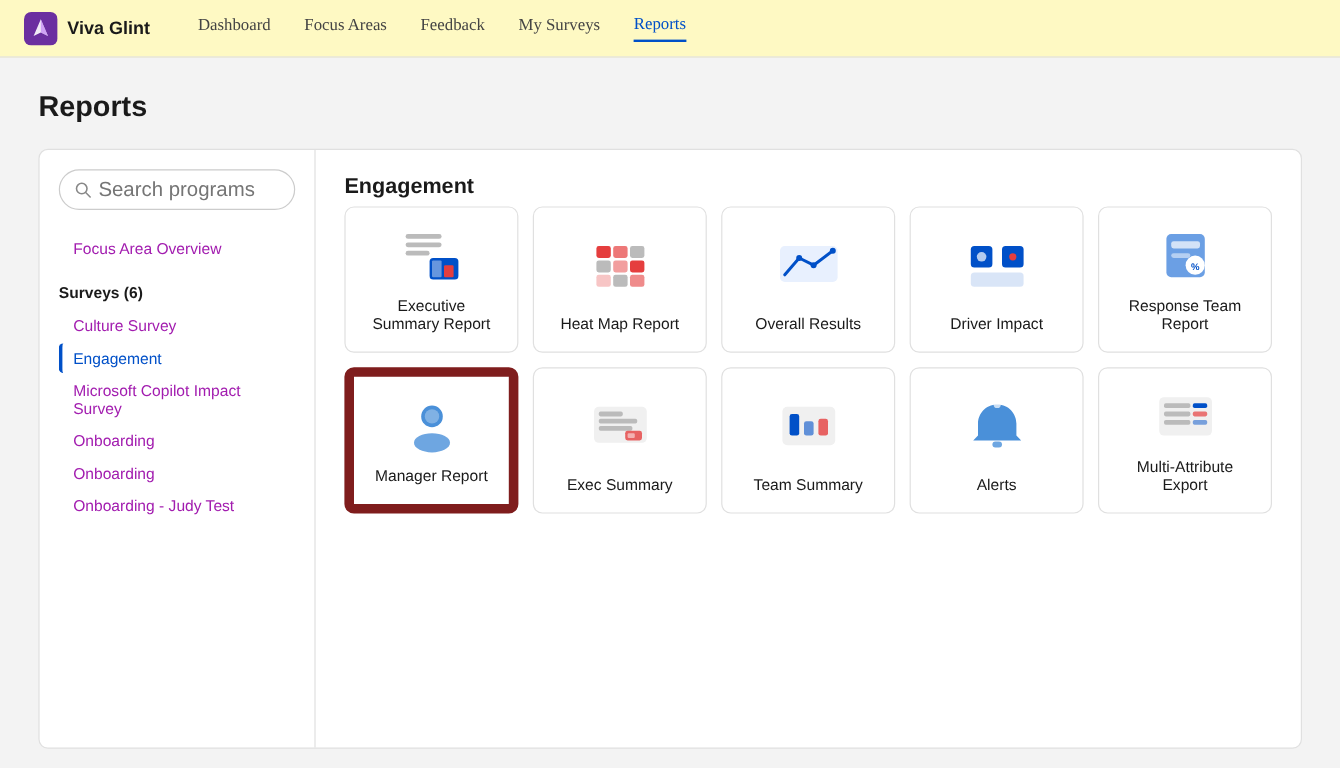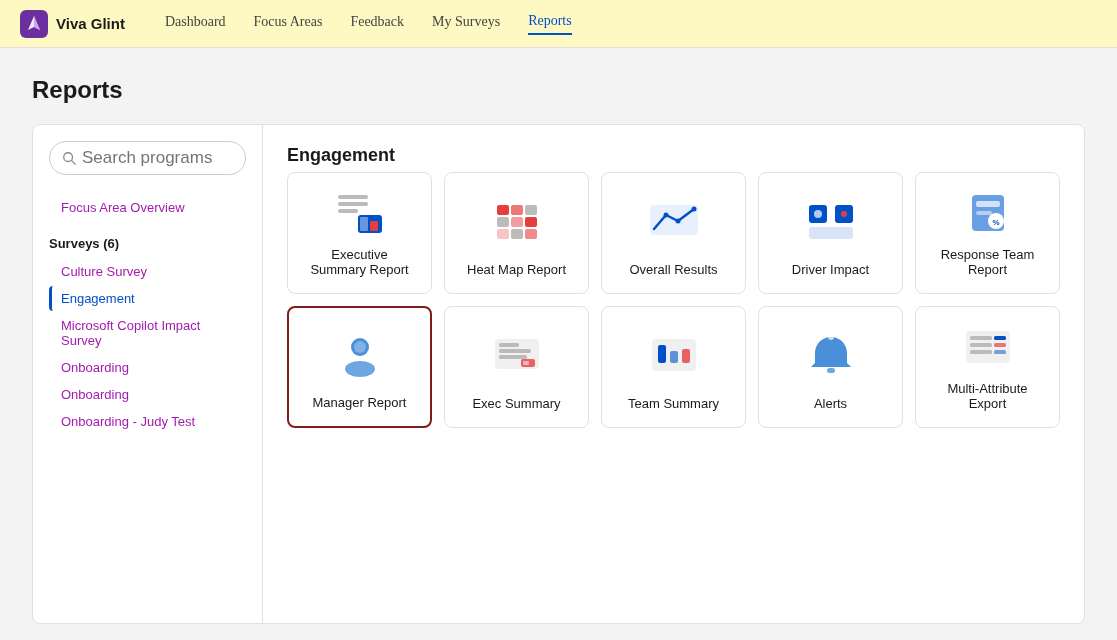--- a/index.html
+++ b/index.html
@@ -151,21 +151,21 @@
       display: flex;
       flex-direction: column;
       align-items: center;
       justify-content: flex-end;
       cursor: pointer;
       background: #fff;
       min-height: 120px;
       transition: box-shadow 0.15s;
     }
     .report-card.selected {
-      border: 2px solid #7f1d1d;
+      border: 8px solid #7f1d1d;
     }
     .report-card-icon {
       flex: 1;
       display: flex;
       align-items: center;
       justify-content: center;
       margin-bottom: 8px;
     }
     .report-card-label {
       font-size: 13px;

